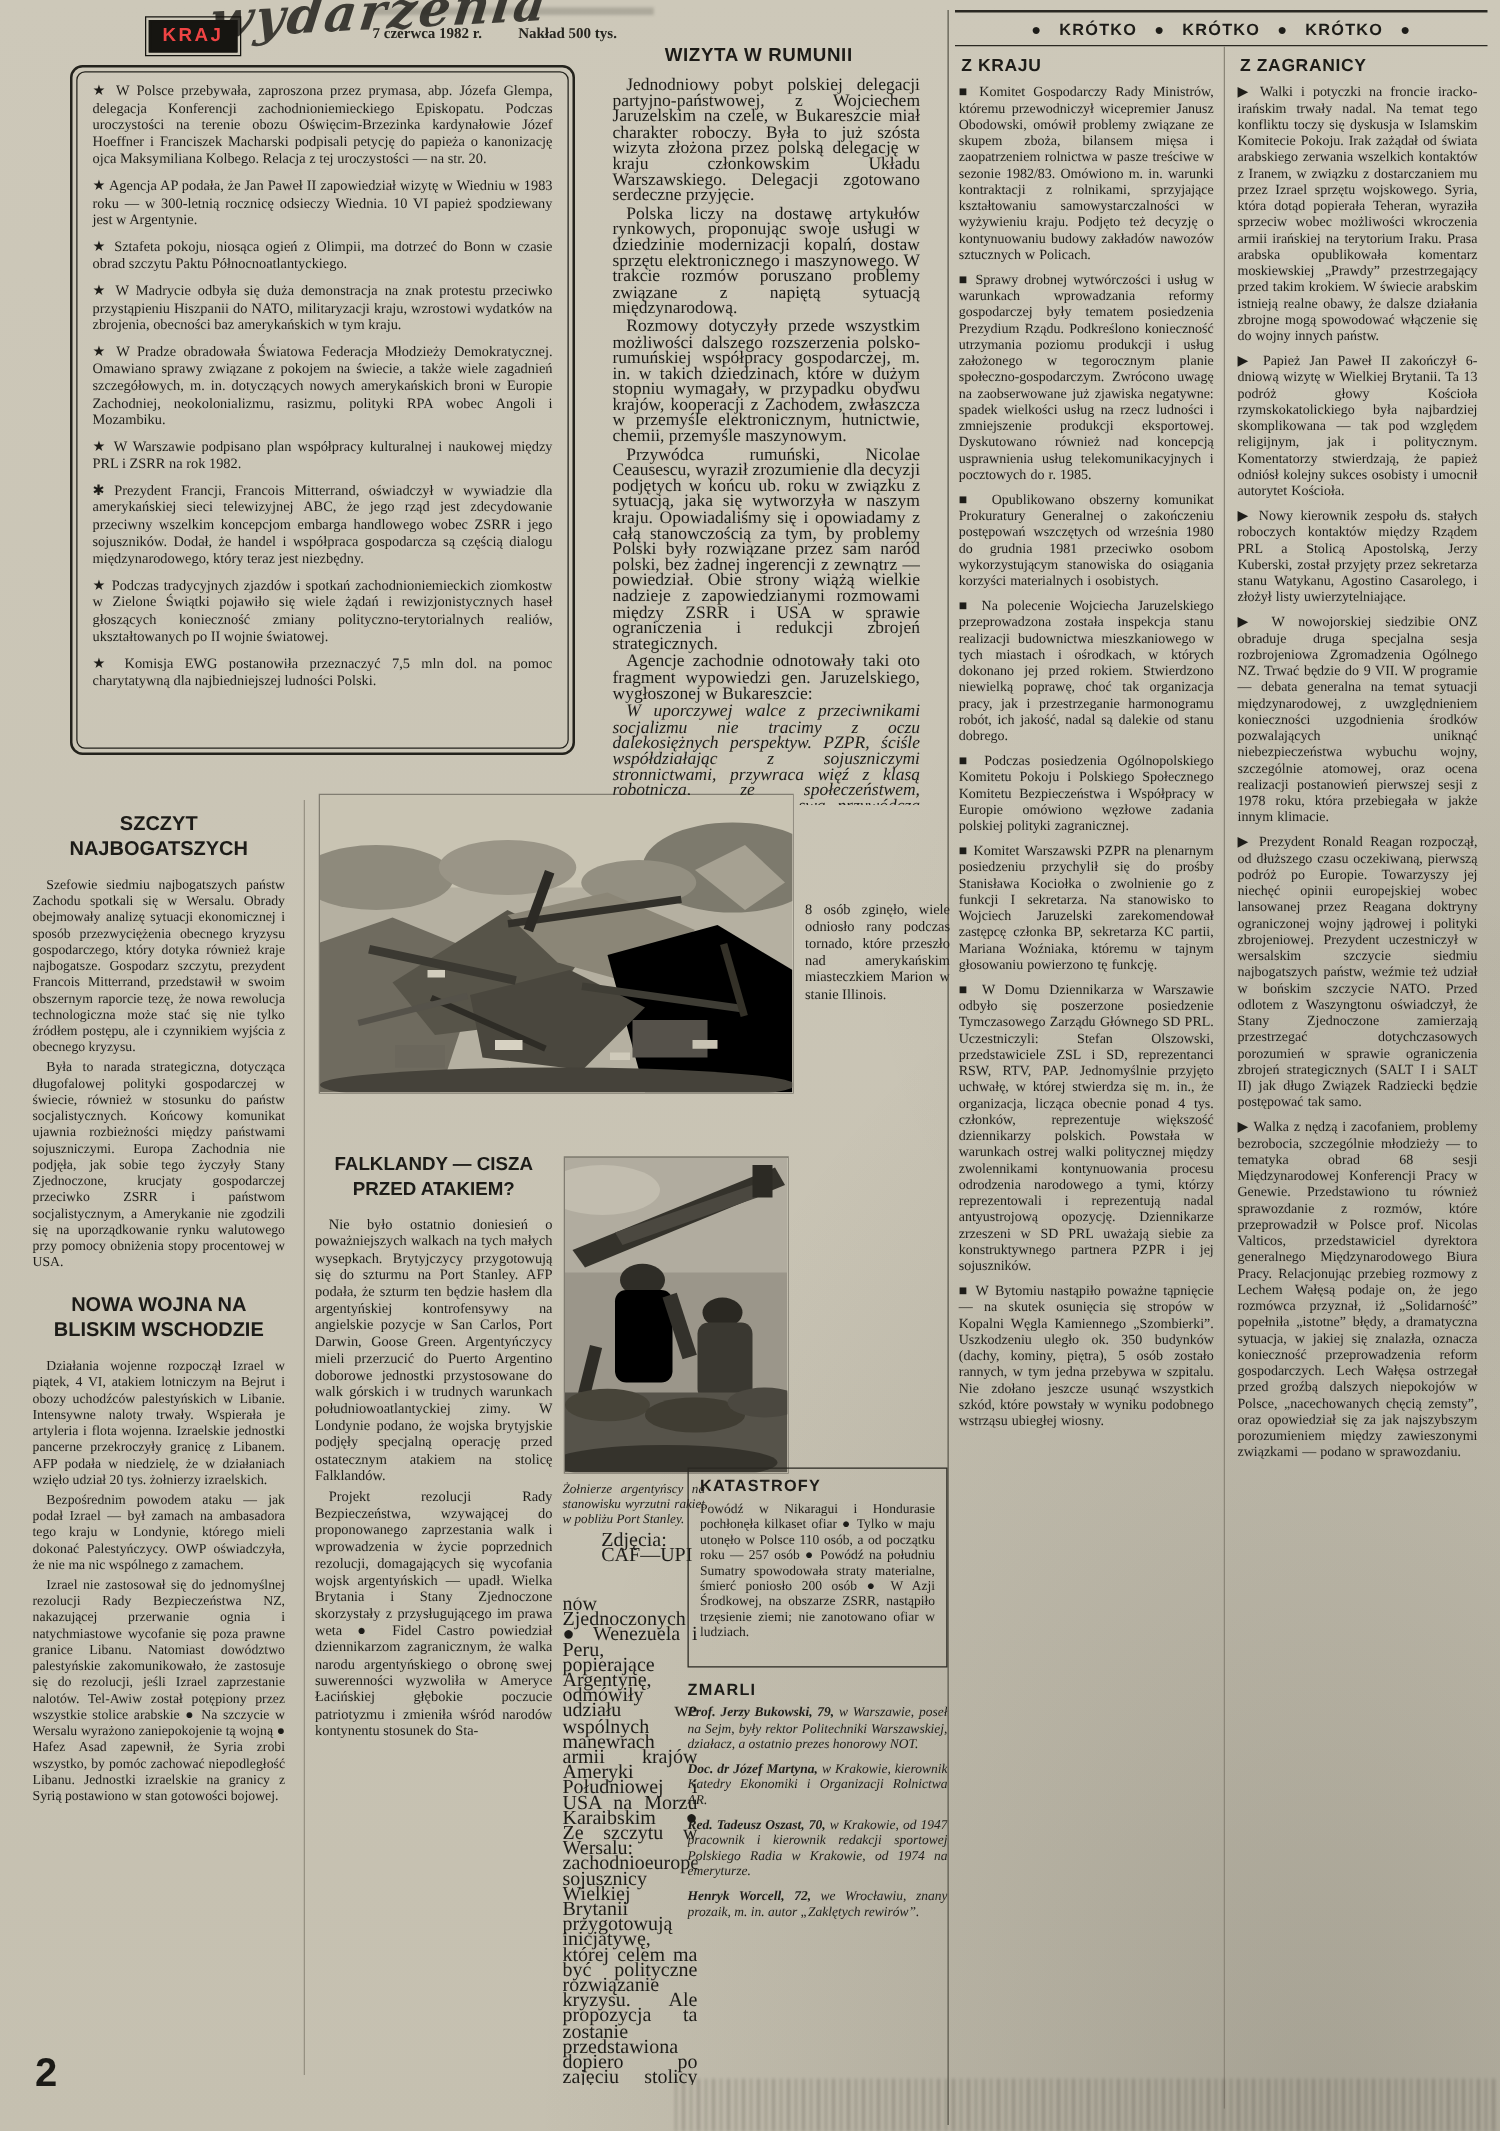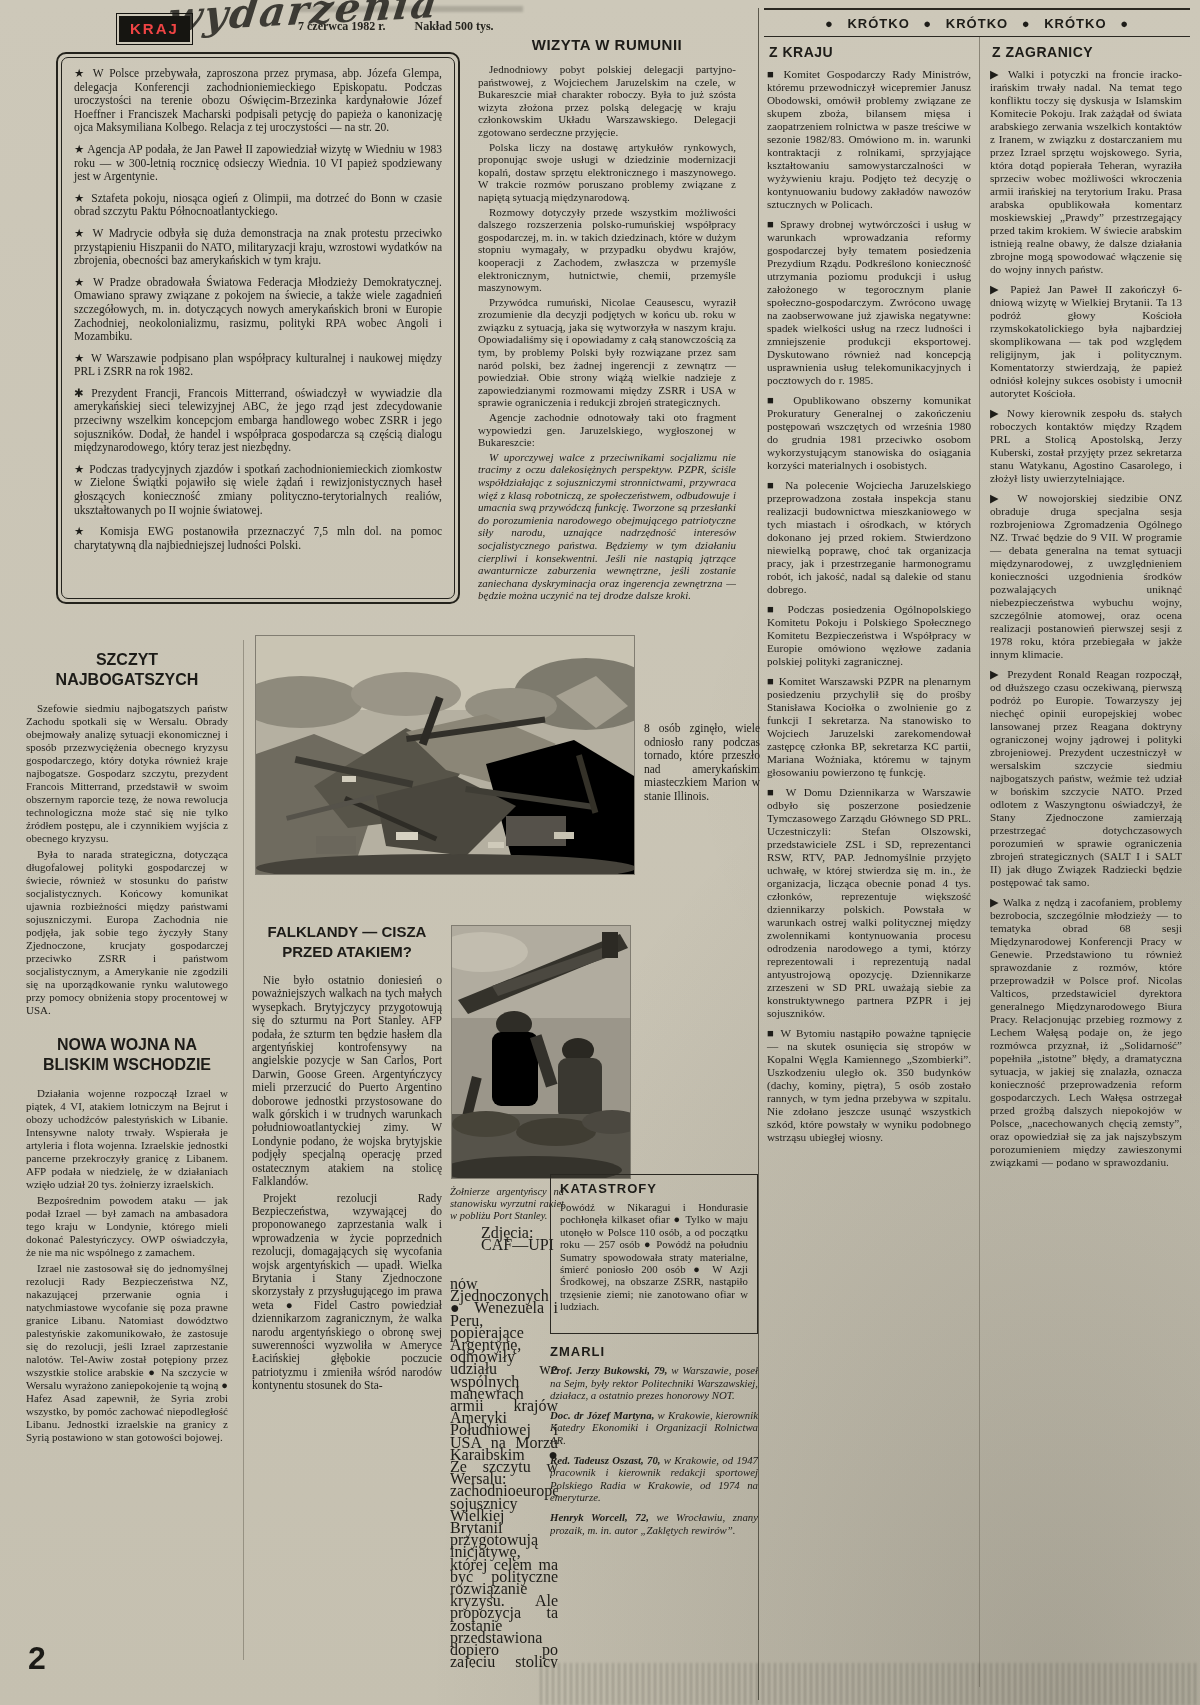--- a/index.html
+++ b/index.html
@@ -37,21 +37,21 @@
   .news-box { position:absolute; left:56px; top:52px; width:404px; height:552px;
     border:2px solid #23221c; border-radius:10px; padding:3px; }
   .news-box-inner { border:1px solid #23221c; border-radius:7px; height:100%;
     padding:9px 12px 6px; overflow:hidden; }
   .news-item { font-size:11.5px; line-height:13.6px; text-align:justify; margin-bottom:8px; }
 
   
   .wizyta { position:absolute; left:478px; top:34px; width:258px; height:610px; overflow:hidden; }
   .wizyta h2 { font:700 15px "Liberation Sans", sans-serif; text-align:center;
     letter-spacing:.5px; margin:2px 0 10px; }
-  .wizyta p { font-size:11px; line-height:12.6px; text-align:justify; text-indent:11px; margin-bottom:2px; }
+  .wizyta p { font-size:14px; line-height:12.6px; text-align:justify; text-indent:11px; margin-bottom:2px;margin-left:12px; }
   .wizyta p.quote { font-style:italic; }
 
   
   .krotko { position:absolute; left:758px; top:8px; width:432px; height:1692px;
     border-left:1px solid #5b584c; padding-left:5px; }
   .krotko-header { font:700 13px "Liberation Sans", sans-serif; text-align:center;
     letter-spacing:1px; word-spacing:9px; padding:6px 0 5px;
     border-top:2px solid #2a2822; border-bottom:1px solid #2a2822; }
   .krotko-cols { display:flex; height:1650px; overflow:hidden; }
   .kcol { padding:7px 8px 0 3px; }

